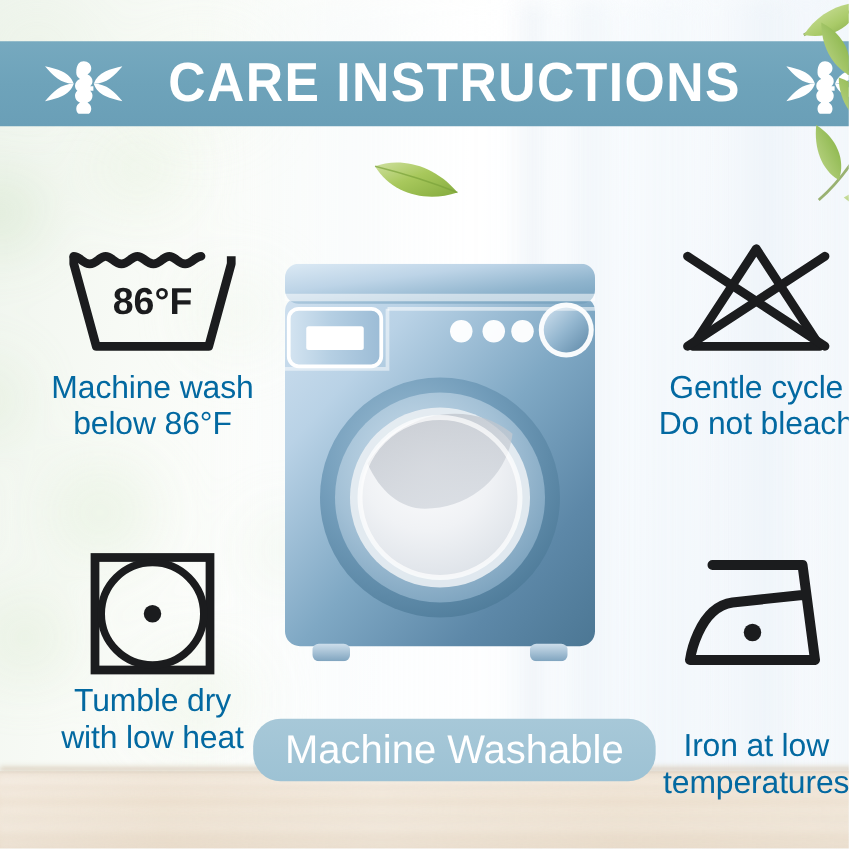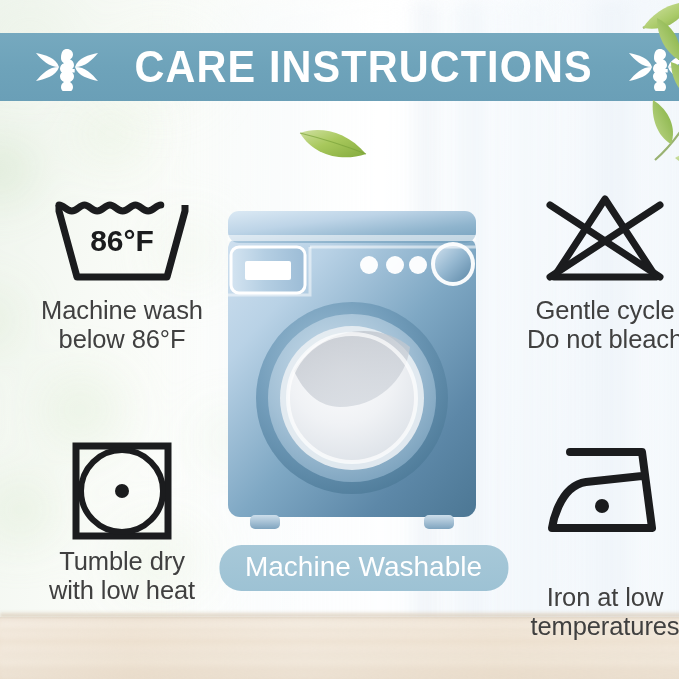--- a/index.html
+++ b/index.html
@@ -182,47 +182,47 @@
     height: 96px;
     display: flex;
     align-items: center;
     justify-content: center;
   }
   .caption {
     margin-top: 8px;
     text-align: center;
     font-size: 25.5px;
     line-height: 1.12;
-    color: #404040;
+    color: #0369a1;
     letter-spacing: -0.1px;
     white-space: pre-line;
   }
 
   
   .machine {
     position: absolute;
     left: 228px;
     top: 211px;
     width: 248px;
     height: 318px;
     z-index: 5;
   }
   .machine svg { display: block; }
 
   
   .badge {
     position: absolute;
     left: 50%;
     transform: translateX(-50%);
-    top: 545px;
+    top: 575px;
     padding: 5px 26px 7px;
     border-radius: 22px;
     background: linear-gradient(180deg, #a7c8d8 0%, #9dc2d4 100%);
     color: #ffffff;
-    font-size: 28px;
+    font-size: 32px;
     line-height: 1.2;
     white-space: nowrap;
     z-index: 7;
   }
 
   
   .leaf-float {
     position: absolute;
     left: 296px;
     top: 120px;

